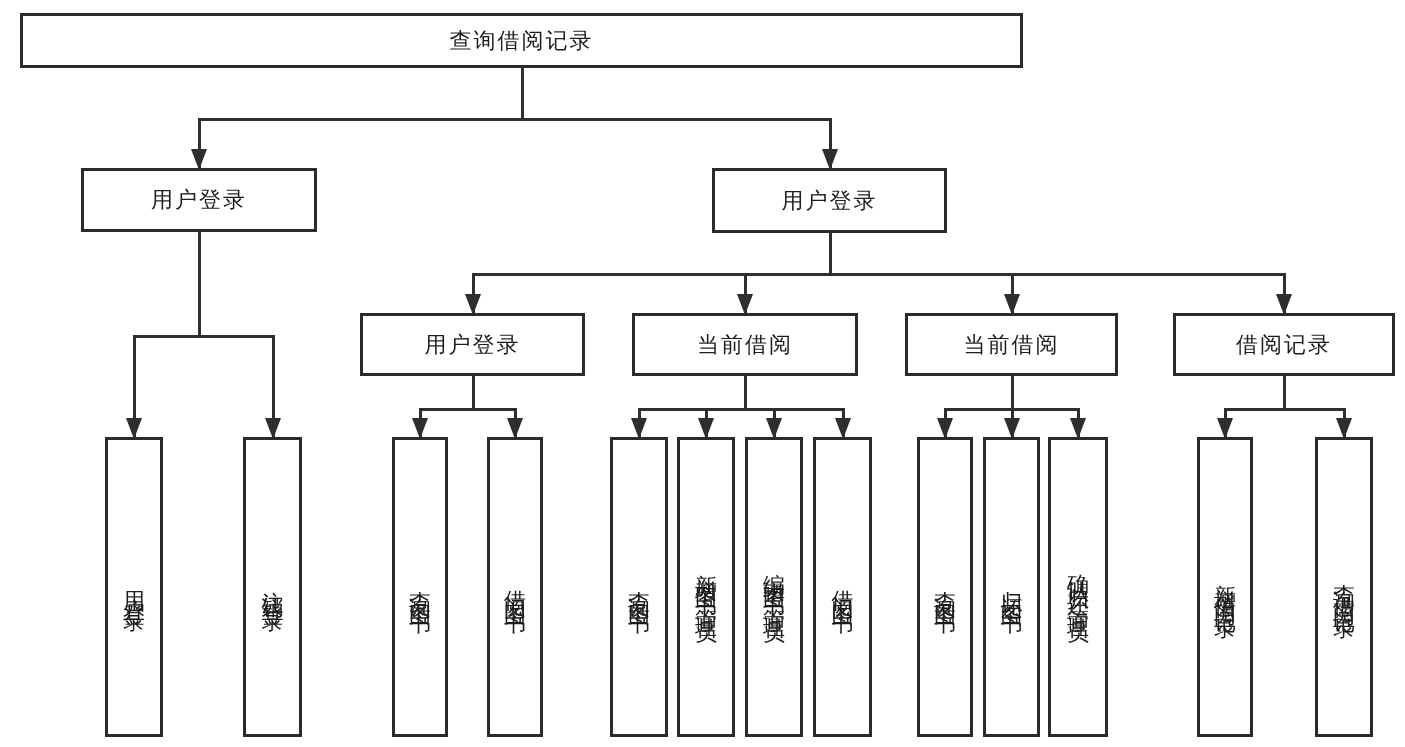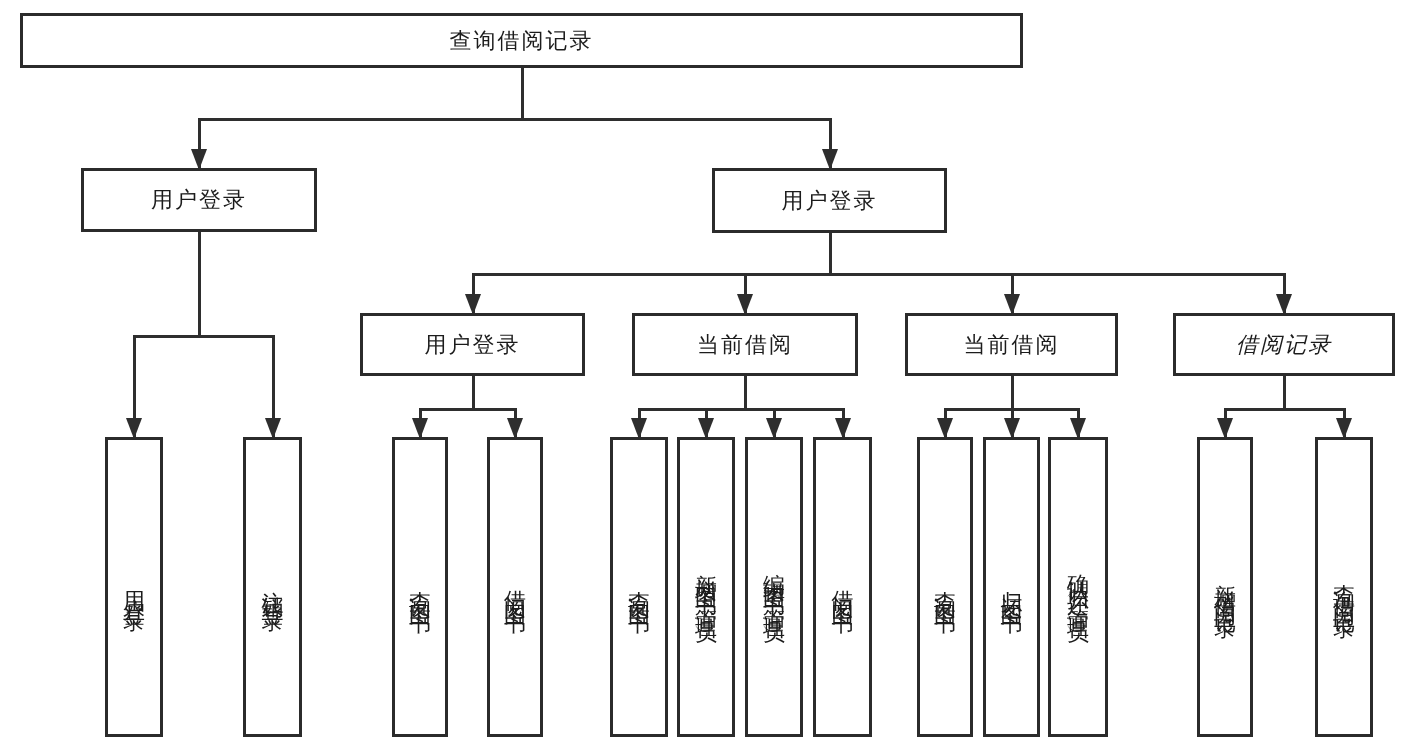--- a/index.html
+++ b/index.html
@@ -131,21 +131,21 @@
     </div>
     <div class="node horizontal" style="left: 360px; top: 313px; width: 225px; height: 63px; border-color: rgb(43, 43, 43); color: rgb(28, 28, 28);">
       <span class="lbl">用户登录</span>
     </div>
     <div class="node horizontal" style="left: 632px; top: 313px; width: 226px; height: 63px; border-color: rgb(43, 43, 43); color: rgb(28, 28, 28);">
       <span class="lbl">当前借阅</span>
     </div>
     <div class="node horizontal" style="left: 905px; top: 313px; width: 213px; height: 63px; border-color: rgb(43, 43, 43); color: rgb(28, 28, 28);">
       <span class="lbl">当前借阅</span>
     </div>
-    <div class="node horizontal" style="left: 1173px; top: 313px; width: 222px; height: 63px; border-color: rgb(43, 43, 43); color: rgb(28, 28, 28); font-style: italic;">
+    <div class="node horizontal" style="left: 1173px; top: 313px; width: 222px; height: 63px; border-color: rgb(43, 43, 43); color: rgb(28, 28, 28);">
       <span class="lbl">借阅记录</span>
     </div>
     <div class="node vertical" style="left: 105px; top: 437px; width: 58px; height: 300px; border-color: rgb(43, 43, 43); color: rgb(28, 28, 28);">
       <span class="lbl">用户登录</span>
     </div>
     <div class="node vertical" style="left: 243px; top: 437px; width: 59px; height: 300px; border-color: rgb(43, 43, 43); color: rgb(28, 28, 28);">
       <span class="lbl">注销登录</span>
     </div>
     <div class="node vertical" style="left: 392px; top: 437px; width: 56px; height: 300px; border-color: rgb(43, 43, 43); color: rgb(28, 28, 28);">
       <span class="lbl">查询图书</span>

